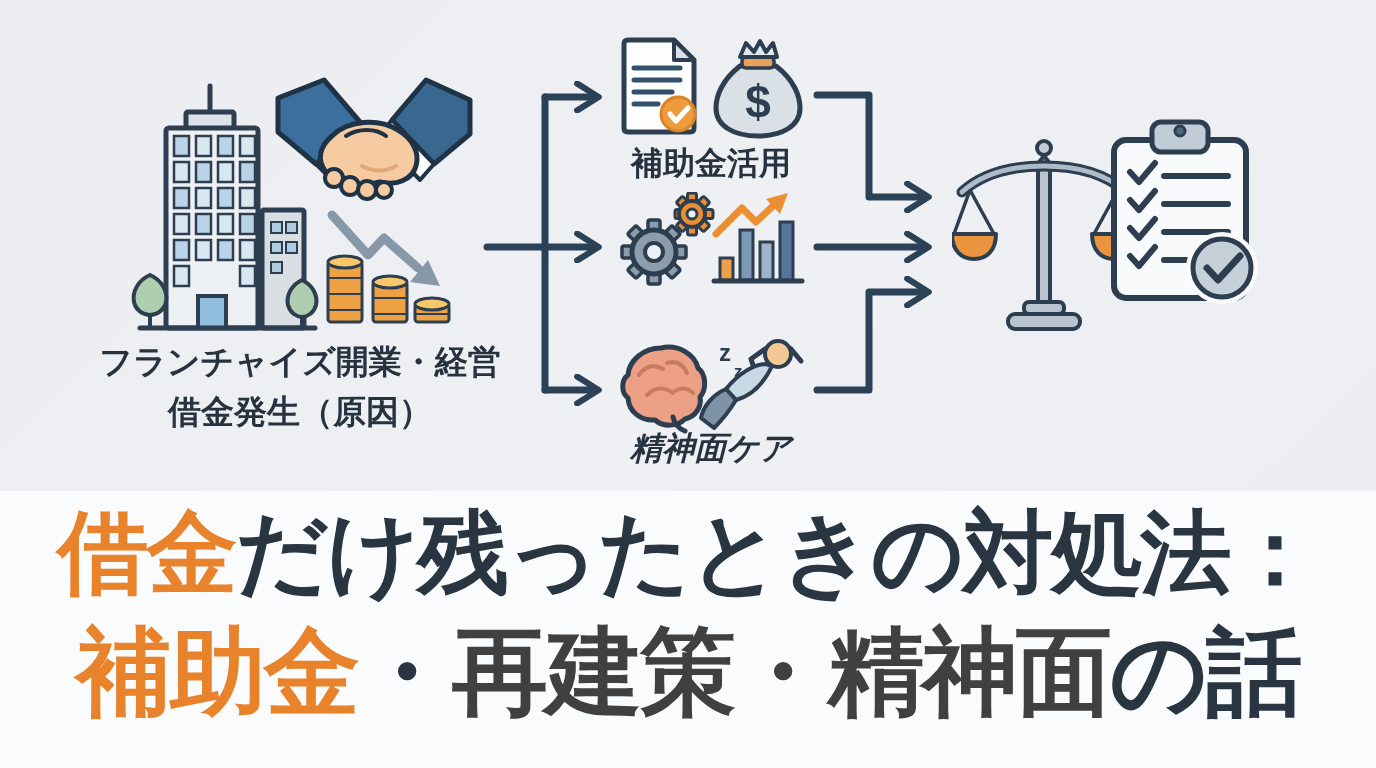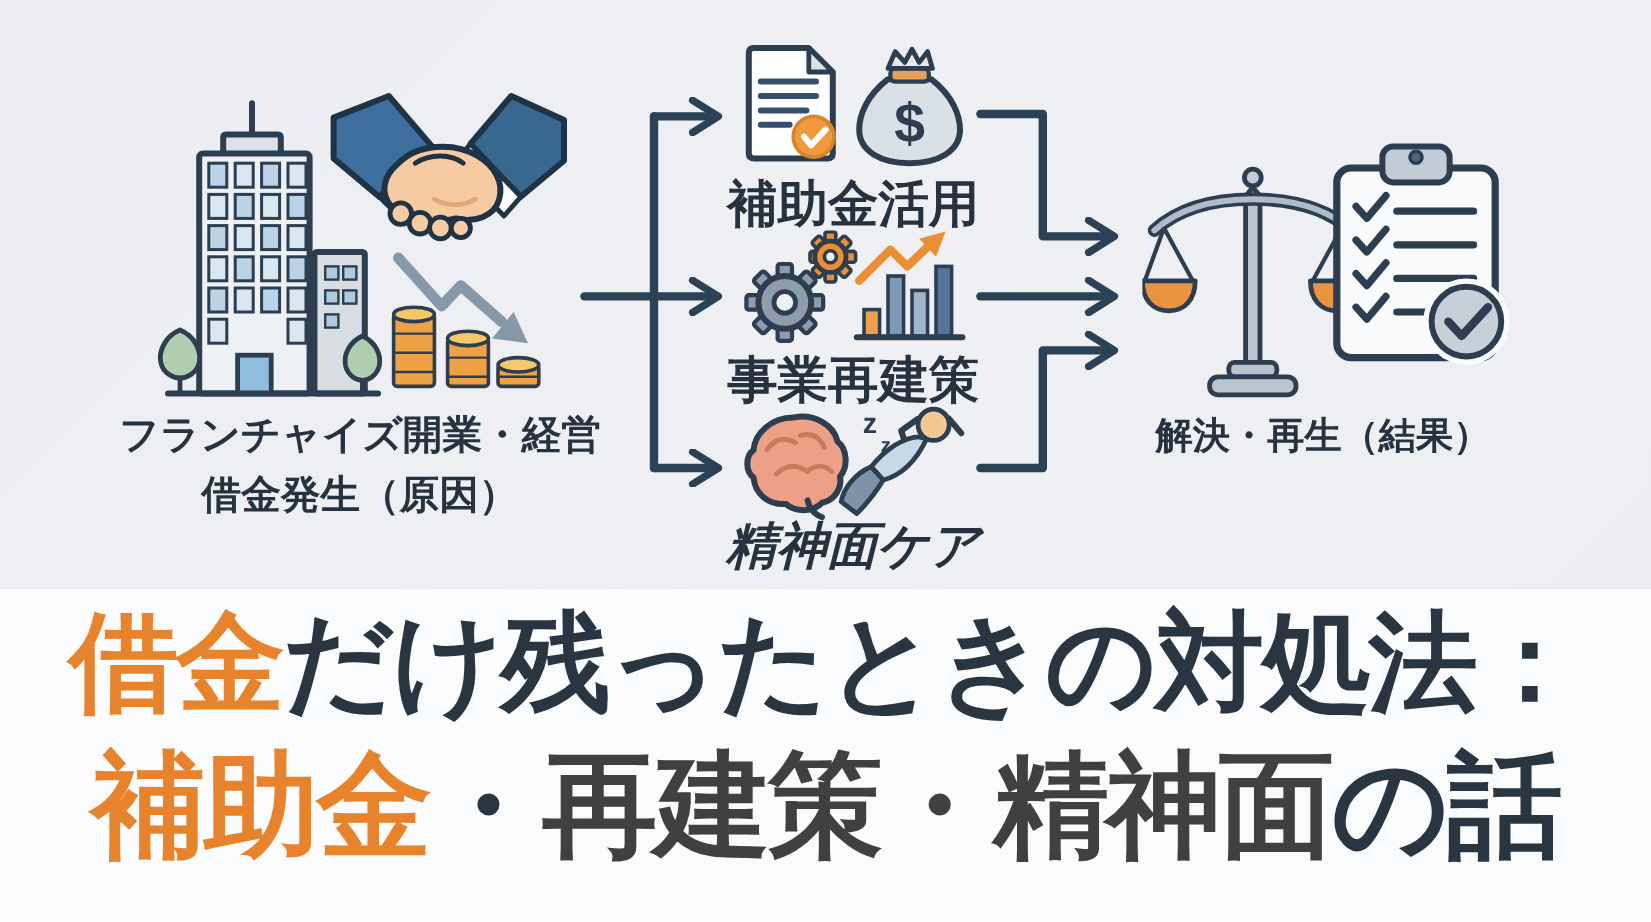--- a/index.html
+++ b/index.html
@@ -14,21 +14,21 @@
     background:linear-gradient(135deg,#EBEDF0 0%,#EEF0F3 55%,#ECEEF1 100%);
   }
   .abs { position:absolute; }
   svg { display:block; }
   .label {
     position:absolute; text-align:center; color:#26323F; font-weight:bold;
     line-height:1.3;
   }
   .cause-label  { left:95px;  top:341px; width:410px; font-size:33px;text-align:center; }
   .cause-label .l2 { margin-top:7px; }
-  .opt-label    { left:591px; width:240px; font-size:42px; }
+  .opt-label    { left:591px; width:240px; font-size:32px; }
   .opt1 { top:143px; } .opt2 { top:290px; } .opt3 { top:428px;font-style:italic; }
   .result-label { left:930px; top:343px; width:345px; font-size:31px; }
   
   .headline-area {
     position:absolute; left:0; top:491px; width:1376px; height:277px;
     background:#FAFBFC;
   }
   .headline {
     position:absolute; left:0; width:1376px; text-align:center;
     font-weight:bold; white-space:nowrap; color:#2A3542; letter-spacing:-2px;
@@ -254,23 +254,21 @@
         <circle cx="116" cy="152" r="29" fill="#C6D0D9" stroke="#2C3E50" stroke-width="5"></circle>
         <path d="M101,152 l11,12 l22,-24" fill="none" stroke="#2C3E50" stroke-width="7" stroke-linecap="round" stroke-linejoin="round"></path>
       </g>
     </svg>
 
     <div class="label cause-label">
       <div class="l1">フランチャイズ開業・経営</div>
       <div class="l2">借金発生（原因）</div>
     </div>
     <div class="label opt-label opt1">補助金活用</div>
-    <div class="label opt-label opt2">事業再建策</div>
     <div class="label opt-label opt3">精神面ケア</div>
-    <div class="label result-label">解決・再生（結果）</div>
   </div>
 
   <div class="headline-area">
     <div class="headline hl1">
       <span class="c-orange">借金</span><span class="c-navy">だけ残ったときの対処法：</span>
     </div>
     <div class="headline hl2">
       <span class="c-orange">補助金</span><span class="c-navy">・</span><span class="c-blue">再建策</span><span class="c-blue">・</span><span class="c-blue">精神面</span><span class="c-navy">の話</span>
     </div>
   </div>

